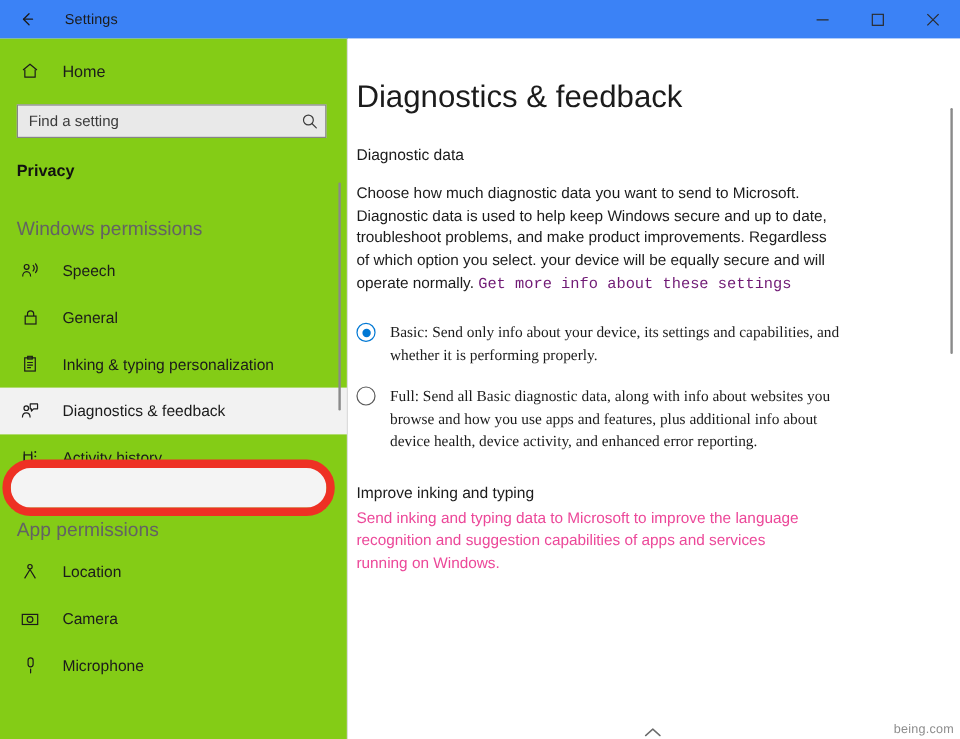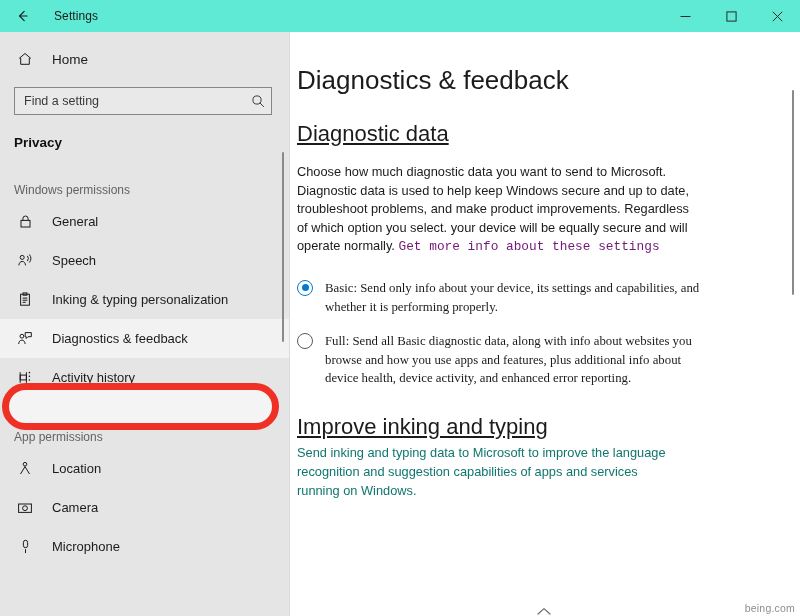--- a/index.html
+++ b/index.html
@@ -21,21 +21,21 @@
     display: flex;
     flex-direction: column;
   }
 
   
   .titlebar {
     height: 32px;
     flex: 0 0 32px;
     display: flex;
     align-items: stretch;
-    background: #5eead4;
+    background: #3b82f6;
     position: relative;
     z-index: 5;
   }
   .titlebar-left {
     display: flex;
     align-items: center;
     flex: 1 1 auto;
   }
   .back-btn {
     width: 46px;
@@ -69,21 +69,21 @@
   .body-split {
     flex: 1 1 auto;
     display: flex;
     min-height: 0;
   }
 
   
   .sidebar {
     width: 290px;
     flex: 0 0 290px;
-    background: #e5e5e5;
+    background: #84cc16;
     position: relative;
     overflow: hidden;
   }
   .sidebar-inner {
     position: absolute;
     inset: 0;
     padding-top: 0;
   }
   .home-row {
     display: flex;
@@ -129,21 +129,21 @@
   .search-box input::placeholder { color: #3a3a3a; opacity: 1; }
   .search-ico { color: #3c3c3c; display: flex; align-items: center; }
 
   .privacy-title {
     font-size: 13.5px;
     font-weight: bold;
     color: #111;
     padding: 20px 0 0 14px;
   }
   .group-head {
-    font-size: 12px;
+    font-size: 16px;
     color: #636363;
     padding: 34px 0 0 14px;
     line-height: 1;
   }
   .nav-list { margin-top: 6px; }
   .nav-item {
     display: flex;
     align-items: center;
     height: 39px;
     padding-left: 14px;
@@ -221,26 +221,25 @@
     padding: 34px 0 0 7px;
   }
   .page-title {
     font-size: 26px;
     color: #1b1b1b;
     font-weight: normal;
     margin: 0 0 0 0;
     line-height: 1.1;
   }
   .section-h {
-    font-size: 22px;
+    font-size: 13px;
     color: #1b1b1b;
     font-weight: normal;
     margin: 26px 0 0 0;
     line-height: 1.2;
-    text-decoration: underline;
   }
   .para {
     font-size: 12.8px;
     color: #1b1b1b;
     line-height: 18.6px;
     margin: 16px 0 0 0;
     max-width: 392px;
   }
   .link {
     color: #701a75;
@@ -292,21 +291,21 @@
   .warn {
     font-size: 12.8px;
     color: #e81123;
     line-height: 18.6px;
     margin: 17px 0 0 0;
     max-width: 372px;
     font-weight: bold;
   }
   .muted {
     font-size: 12.8px;
-    color: #0f766e;
+    color: #ec4899;
     line-height: 18.6px;
     margin: 4px 0 0 0;
     max-width: 370px;
   }
 
   .toggle-row {
     display: flex;
     align-items: center;
     margin-top: 14px;
   }
@@ -439,41 +438,41 @@
           </div>
         </div>
 
         <div class="privacy-title">Privacy</div>
 
         <div class="group-head">Windows permissions</div>
         <div class="nav-list">
 
           <div class="nav-item">
             <span class="ico">
-              <svg width="15" height="15" viewBox="0 0 15 15" fill="none">
-                <rect x="3" y="6.4" width="9" height="6.6" stroke="currentColor" stroke-width="1" fill="none"></rect>
-                <path d="M4.9 6.4V4.6a2.6 2.6 0 0 1 5.2 0v1.8" stroke="currentColor" stroke-width="1" fill="none"></path>
-              </svg>
-            </span>
-            <span class="lbl">General</span>
-          </div>
-
-          <div class="nav-item">
-            <span class="ico">
               <svg width="16" height="15" viewBox="0 0 16 15" fill="none">
                 <circle cx="5.2" cy="4.4" r="2" stroke="currentColor" stroke-width="1" fill="none"></circle>
                 <path d="M1.9 12.4c0-2.4 1.5-4 3.3-4s3.3 1.6 3.3 4" stroke="currentColor" stroke-width="1" fill="none"></path>
                 <path d="M10.6 3.2a3.6 3.6 0 0 1 0 4.6M12.6 1.8a6 6 0 0 1 0 7.4" stroke="currentColor" stroke-width="1" fill="none" stroke-linecap="round"></path>
               </svg>
             </span>
             <span class="lbl">Speech</span>
           </div>
 
           <div class="nav-item">
             <span class="ico">
+              <svg width="15" height="15" viewBox="0 0 15 15" fill="none">
+                <rect x="3" y="6.4" width="9" height="6.6" stroke="currentColor" stroke-width="1" fill="none"></rect>
+                <path d="M4.9 6.4V4.6a2.6 2.6 0 0 1 5.2 0v1.8" stroke="currentColor" stroke-width="1" fill="none"></path>
+              </svg>
+            </span>
+            <span class="lbl">General</span>
+          </div>
+
+          <div class="nav-item">
+            <span class="ico">
               <svg width="14" height="15" viewBox="0 0 14 15" fill="none">
                 <rect x="2.6" y="2.2" width="8.8" height="11" stroke="currentColor" stroke-width="1" fill="none"></rect>
                 <rect x="5.1" y="0.9" width="3.8" height="2.3" stroke="currentColor" stroke-width="1" fill="none"></rect>
                 <path d="M4.6 6.1h4.8M4.6 8.2h4.8M4.6 10.3h3.2" stroke="currentColor" stroke-width="1"></path>
               </svg>
             </span>
             <span class="lbl">Inking &amp; typing personalization</span>
           </div>
 
           <div class="nav-item selected">

